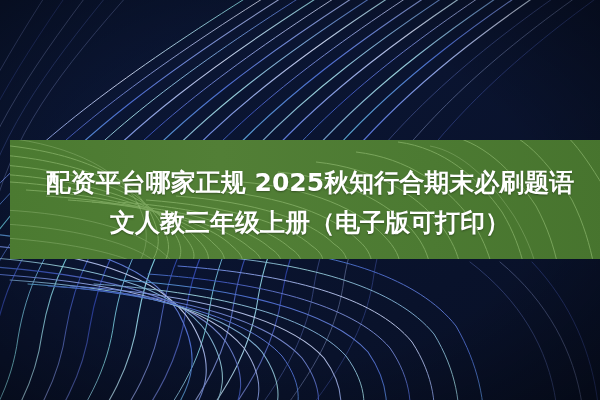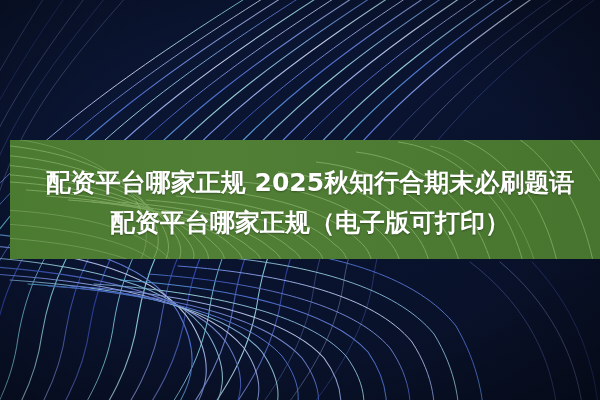--- a/index.html
+++ b/index.html
@@ -230,17 +230,17 @@
         <path d="M -20 -4 C 52 2, 108 26, 128 64 C 140 90, 138 108, 128 124"></path>
         <path d="M  -6 70 C  70 74, 128 90, 152 112 C 162 120, 164 124, 164 128"></path>
         <path d="M  -6 84 C  62 88, 116 102, 140 118 C 150 124, 152 126, 152 130"></path>
         <path d="M  -6 98 C  54 102, 104 112, 128 124"></path>
         <path d="M 420  6 C 452 12, 480 40, 504 76 C 516 96, 522 112, 526 126"></path>
       </g>
     </svg>
 
     <div id="headline" style="top: 23px;">
       <span class="hl-line">配资平台哪家正规 2025秋知行合期末必刷题语</span>
-      <span class="hl-line">配资平台哪家正规（电子版可打印）</span>
+      <span class="hl-line">文人教三年级上册（电子版可打印）</span>
     </div>
   </div>
 
 </div>
 
 </body></html>

